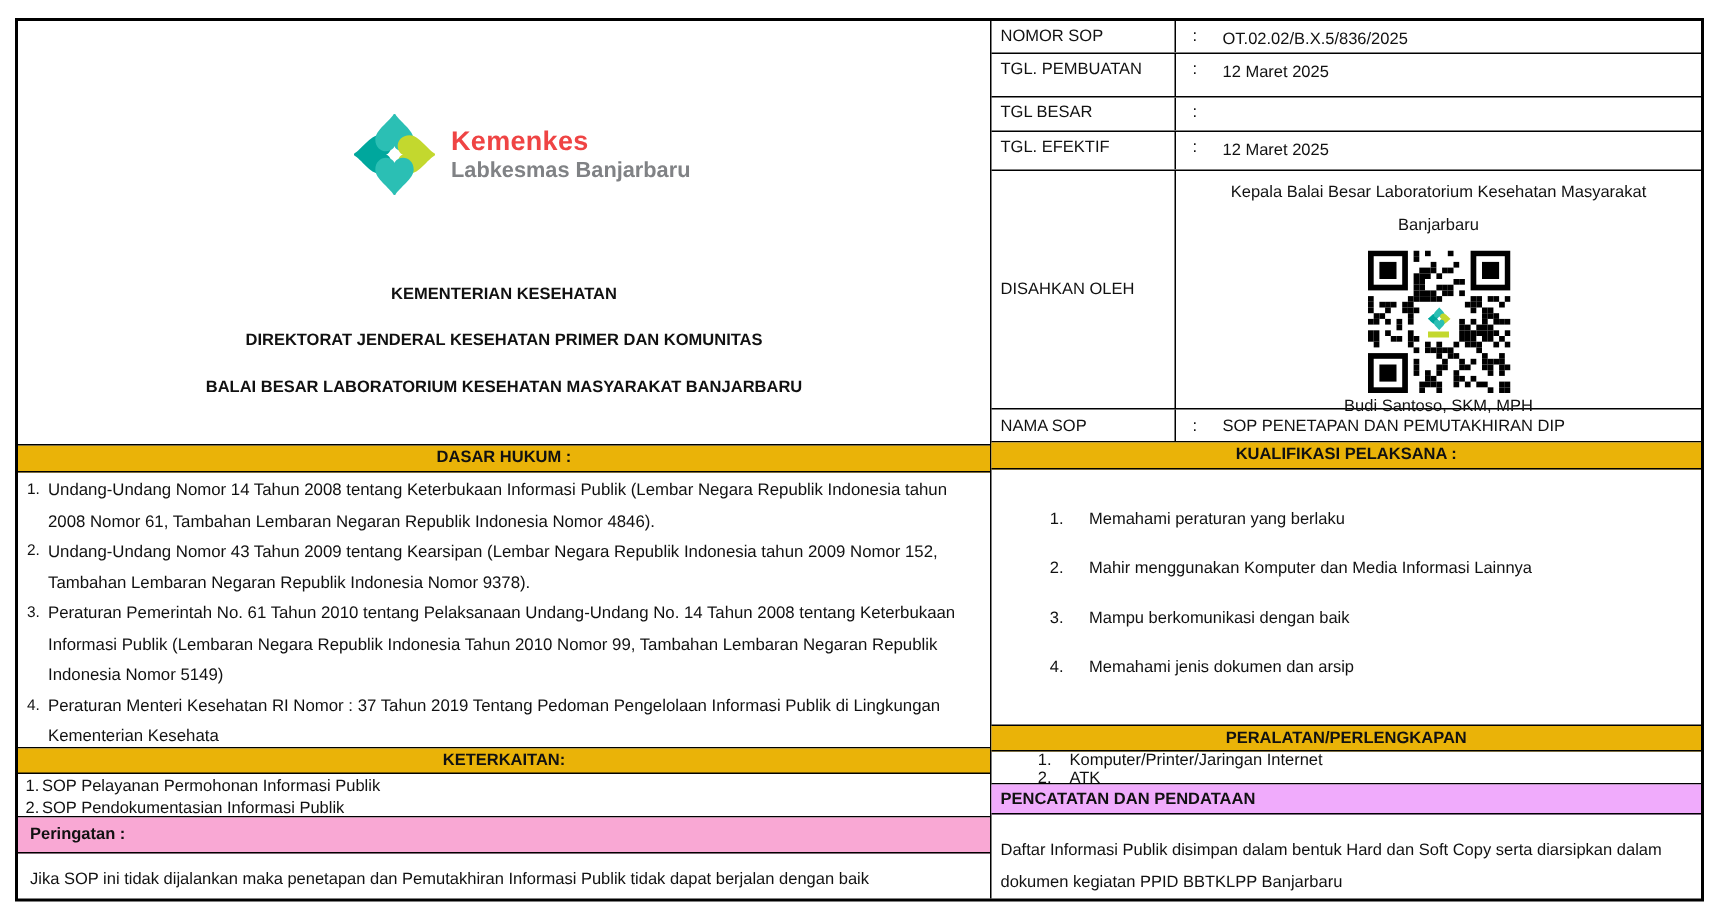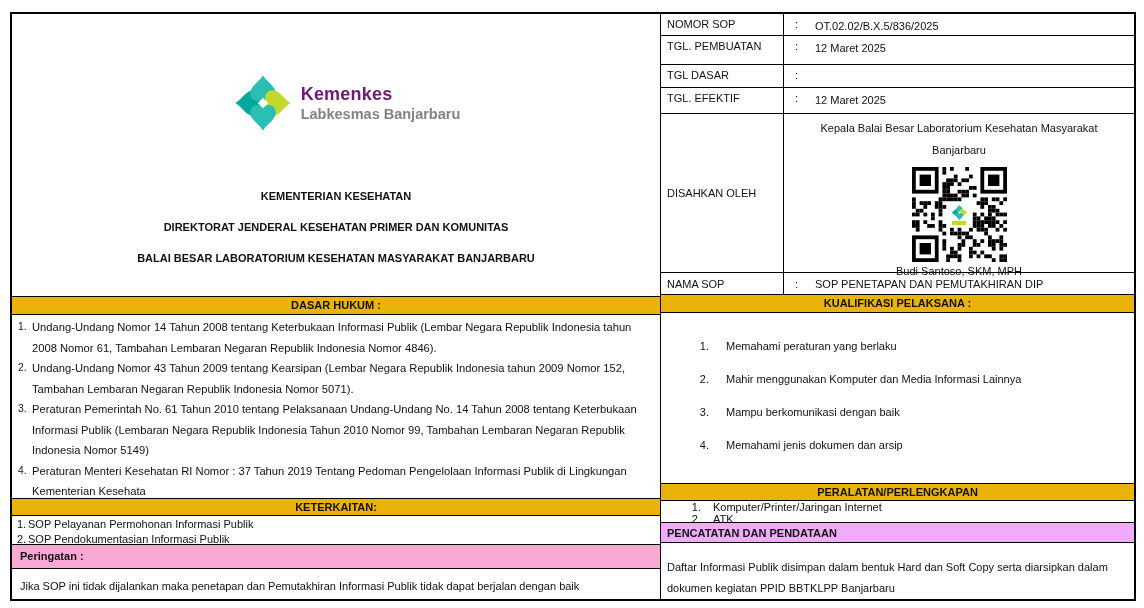--- a/index.html
+++ b/index.html
@@ -8,21 +8,21 @@
           font-family:"Liberation Sans","DejaVu Sans",sans-serif; color:#111; }
   .sheet { position:absolute; left:10px; top:12px; width:1126px; height:589px;
            border:2px solid #000; display:flex; background:#fff; }
   .col-left  { width:649px; border-right:1px solid #000; display:flex; flex-direction:column; }
   .col-right { flex:1; display:flex; flex-direction:column; }
 
   
   .inst-cell { height:283px; border-bottom:1px solid #000; position:relative; }
   .logo-row  { position:absolute; top:62px; left:0; right:0; display:flex;
                justify-content:center; align-items:center; gap:11px; transform:translateX(12px); }
-  .logo-text .brand { font-size:18px; font-weight:bold; color:#701a75; letter-spacing:.2px; }
+  .logo-text .brand { font-size:18px; font-weight:bold; color:#ef4444; letter-spacing:.2px; }
   .logo-text .sub   { font-size:14.5px; font-weight:600; color:#808285; margin-top:1px; }
   .inst-lines { position:absolute; top:176px; left:0; right:0; text-align:center;
                 font-weight:bold; font-size:11px; }
   .inst-lines p { margin:0 0 19px 0; }
 
   
   .sec-head { background:#eab308; border-bottom:1px solid #000; font-weight:bold;
               font-size:11px; text-align:center; }
   .h18 { height:18px; line-height:17px; }
   .h17 { height:17px; line-height:16px; }
@@ -134,21 +134,21 @@
 
       <div class="dasar">
 
           <div class="dh-item">
             <span class="dh-num">1.</span>
             <span class="dh-text">Undang-Undang Nomor 14 Tahun 2008 tentang Keterbukaan Informasi Publik (Lembar Negara Republik Indonesia tahun 2008 Nomor 61, Tambahan Lembaran Negaran Republik Indonesia Nomor 4846).</span>
           </div>
 
           <div class="dh-item">
             <span class="dh-num">2.</span>
-            <span class="dh-text">Undang-Undang Nomor 43 Tahun 2009 tentang Kearsipan (Lembar Negara Republik Indonesia tahun 2009 Nomor 152, Tambahan Lembaran Negaran Republik Indonesia Nomor 5071).</span>
+            <span class="dh-text">Undang-Undang Nomor 43 Tahun 2009 tentang Kearsipan (Lembar Negara Republik Indonesia tahun 2009 Nomor 152, Tambahan Lembaran Negaran Republik Indonesia Nomor 9378).</span>
           </div>
 
           <div class="dh-item">
             <span class="dh-num">3.</span>
             <span class="dh-text">Peraturan Pemerintah No. 61 Tahun 2010 tentang Pelaksanaan Undang-Undang No. 14 Tahun 2008 tentang Keterbukaan Informasi Publik (Lembaran Negara Republik Indonesia Tahun 2010 Nomor 99, Tambahan Lembaran Negaran Republik Indonesia Nomor 5149)</span>
           </div>
 
           <div class="dh-item">
             <span class="dh-num">4.</span>
             <span class="dh-text">Peraturan Menteri Kesehatan RI Nomor : 37 Tahun 2019 Tentang Pedoman Pengelolaan Informasi Publik di Lingkungan Kementerian Kesehata</span>
@@ -189,21 +189,21 @@
 
           <div class="mrow">
             <div class="mlabel">TGL. PEMBUATAN</div>
             <div class="mvalue">
               <span class="colon">:</span>
               <span class="val">12 Maret 2025</span>
             </div>
           </div>
 
           <div class="mrow">
-            <div class="mlabel">TGL DASAR</div>
+            <div class="mlabel">TGL BESAR</div>
             <div class="mvalue">
               <span class="colon">:</span>
               <span class="val"></span>
             </div>
           </div>
 
           <div class="mrow">
             <div class="mlabel">TGL. EFEKTIF</div>
             <div class="mvalue">
               <span class="colon">:</span>

